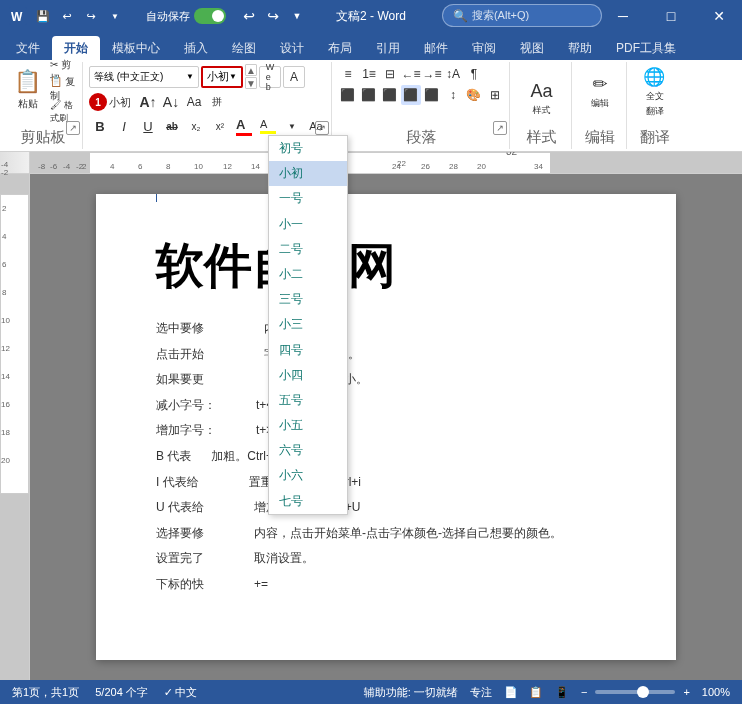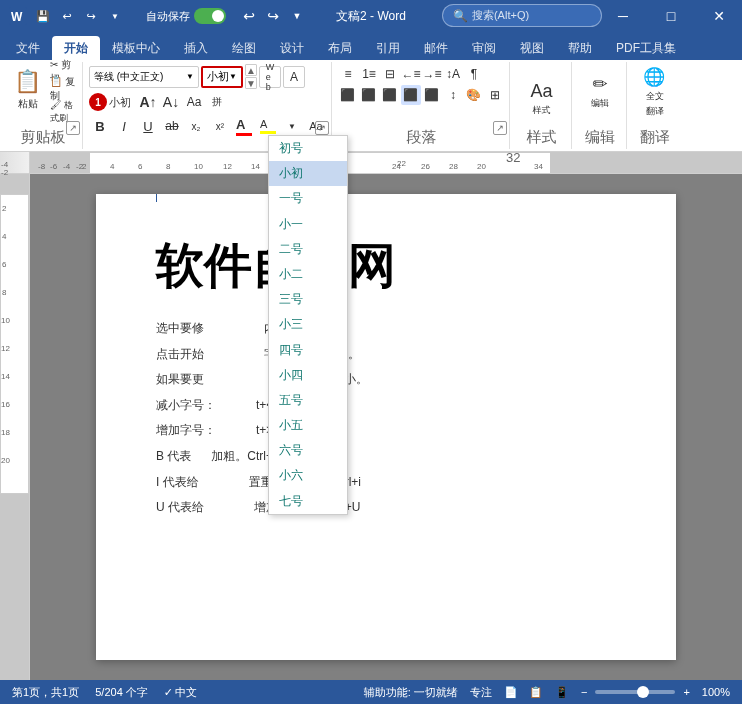--- a/index.html
+++ b/index.html
@@ -493,21 +493,21 @@
           <div class="font-style-btn" style="font-size:14px;">A↓</div>
           <div class="font-style-btn" style="font-size:12px;">Aa</div>
           <div class="font-style-btn" style="font-size:10px;">拼</div>
         </div>
       </div>
 
       <div class="ribbon-row">
         <div class="font-style-btn" style="font-weight:bold;">B</div>
         <div class="font-style-btn" style="font-style:italic;">I</div>
         <div class="font-style-btn" style="text-decoration:underline;">U</div>
-        <div class="font-style-btn" style="text-decoration:line-through; font-size:12px;">ab</div>
+        <div class="font-style-btn" style="text-decoration:line-through; font-size:10px;font-weight:bold;">ab</div>
         <div class="font-style-btn" style="font-size:10px;">x₂</div>
         <div class="font-style-btn" style="font-size:10px;">x²</div>
         <div class="font-style-btn">
           <div>
             <div style="font-size:13px; font-weight:bold;">A</div>
             <div class="font-color-indicator"></div>
           </div>
         </div>
         <div class="font-style-btn">
           <div>
@@ -602,21 +602,21 @@
       <span style="position:absolute; left:133px; font-size:8px; color:#666; bottom:2px;">12</span>
       <span style="position:absolute; left:161px; font-size:8px; color:#666; bottom:2px;">14</span>
       <span style="position:absolute; left:189px; font-size:8px; color:#666; bottom:2px;">16</span>
       <span style="position:absolute; left:218px; font-size:8px; color:#666; bottom:2px;">18</span>
       <span style="position:absolute; left:246px; font-size:8px; color:#666; bottom:2px;">20</span>
       <span style="position:absolute; left:274px; font-size:8px; color:#666; bottom:5px;margin-left:33px;">22</span>
       <span style="position:absolute; left:302px; font-size:8px; color:#666; bottom:2px;">24</span>
       <span style="position:absolute; left:331px; font-size:8px; color:#666; bottom:2px;">26</span>
       <span style="position:absolute; left:359px; font-size:8px; color:#666; bottom:2px;">28</span>
       <span style="position:absolute; left:387px; font-size:8px; color:#666; bottom:2px;">20</span>
-      <span style="position:absolute; left:416px; font-size:13px; color:#666; bottom:8px;">32</span>
+      <span style="position:absolute; left:416px; font-size:10px; color:#666; bottom:16px;">32</span>
       <span style="position:absolute; left:444px; font-size:8px; color:#666; bottom:2px;">34</span>
     </div>
 
     <div style="position:absolute; left:0; top:0; width:60px; height:100%; display:flex; align-items:flex-end;">
       <span style="position:absolute; left:8px; font-size:8px; color:#666; bottom:2px;">-8</span>
       <span style="position:absolute; left:20px; font-size:8px; color:#666; bottom:2px;">-6</span>
       <span style="position:absolute; left:33px; font-size:8px; color:#666; bottom:2px;">-4</span>
       <span style="position:absolute; left:46px; font-size:8px; color:#666; bottom:2px;">-2</span>
     </div>
   </div>
@@ -654,20 +654,23 @@
       </div>
       <div class="page-body">
         <p>选中要修<span style="display:inline-block; width:60px;"></span>内容。</p>
         <p>点击开始<span style="display:inline-block; width:60px;"></span>字号里面的参数。</p>
         <p>如果要更<span style="display:inline-block; width:80px;"></span>手动输入大小。</p>
         <p>减小字号：<span style="display:inline-block; width:40px;"></span>t+&lt;</p>
         <p>增加字号：<span style="display:inline-block; width:40px;"></span>t+&gt;</p>
         <p>B 代表<span style="display:inline-block; width:20px;"></span>加粗。Ctrl+B</p>
         <p>I 代表给<span style="display:inline-block; width:50px;"></span>置重倾斜效果。Ctrl+i</p>
         <p>U 代表给<span style="display:inline-block; width:50px;"></span>增加下划线。Ctrl+U</p>
+        <p>选择要修<span style="display:inline-block; width:50px;"></span>内容，点击开始菜单-点击字体颜色-选择自己想要的颜色。</p>
+        <p>设置完了<span style="display:inline-block; width:50px;"></span>取消设置。</p>
+        <p>下标的快<span style="display:inline-block; width:50px;"></span>+=</p>
       </div>
     </div>
   </div>
 </div>
 
 <div class="size-dropdown">
   <div class="size-item">初号</div>
   <div class="size-item selected">小初</div>
   <div class="size-item">一号</div>
   <div class="size-item">小一</div>

